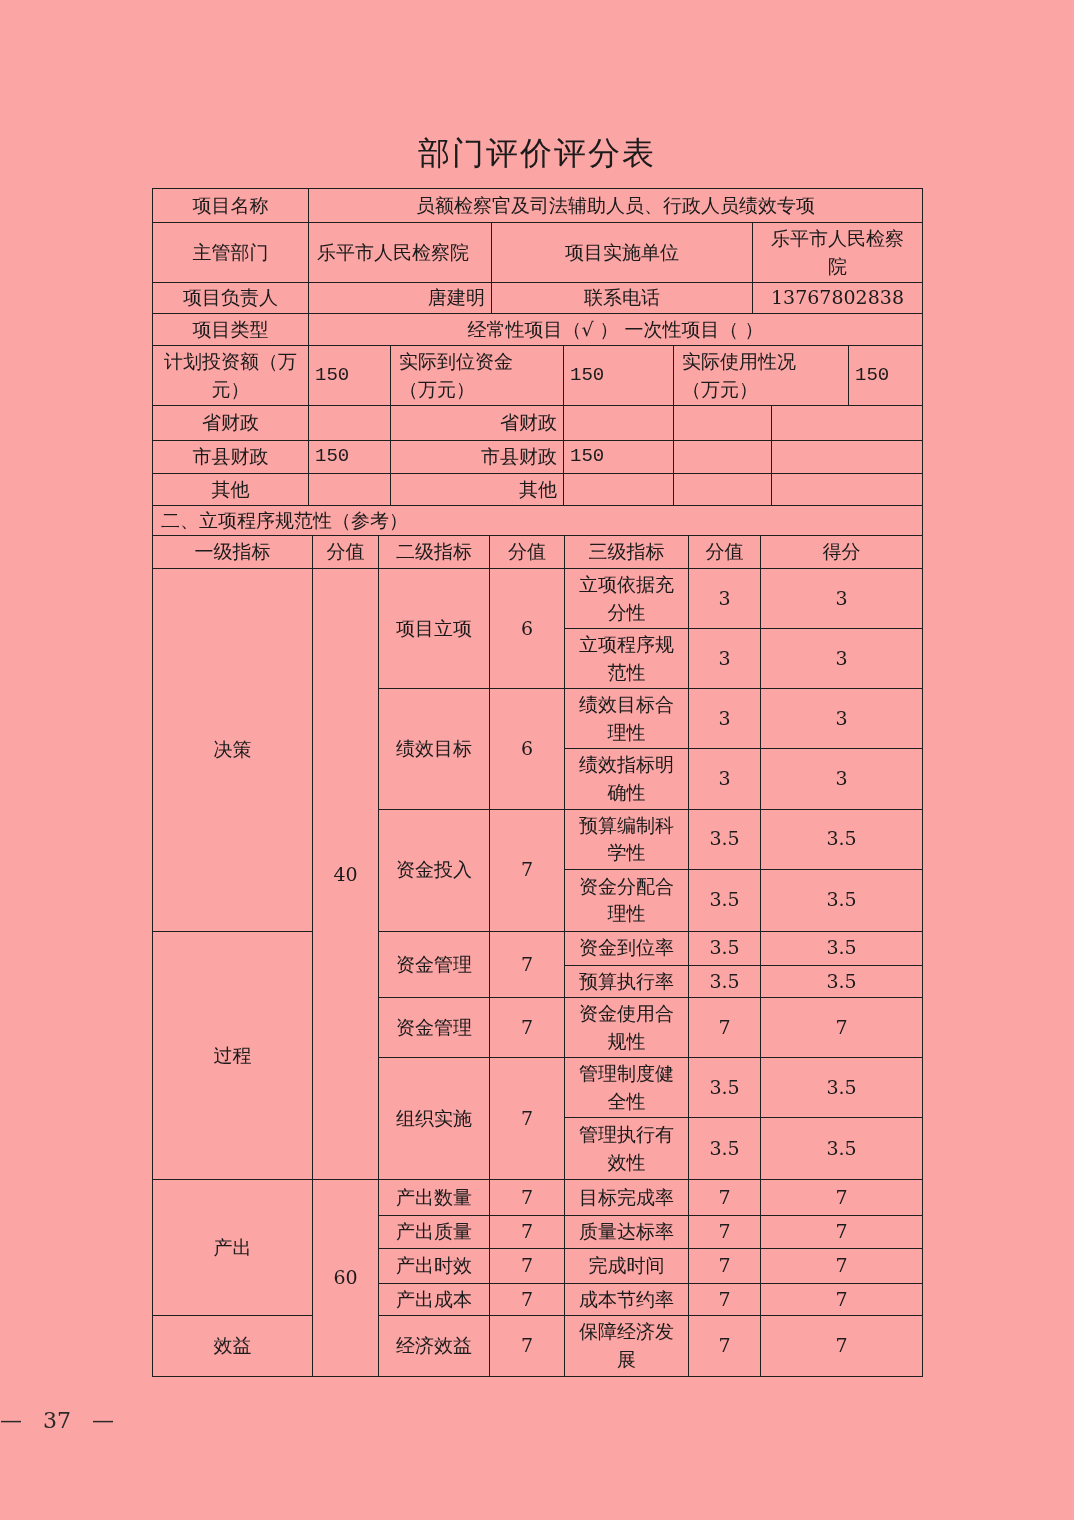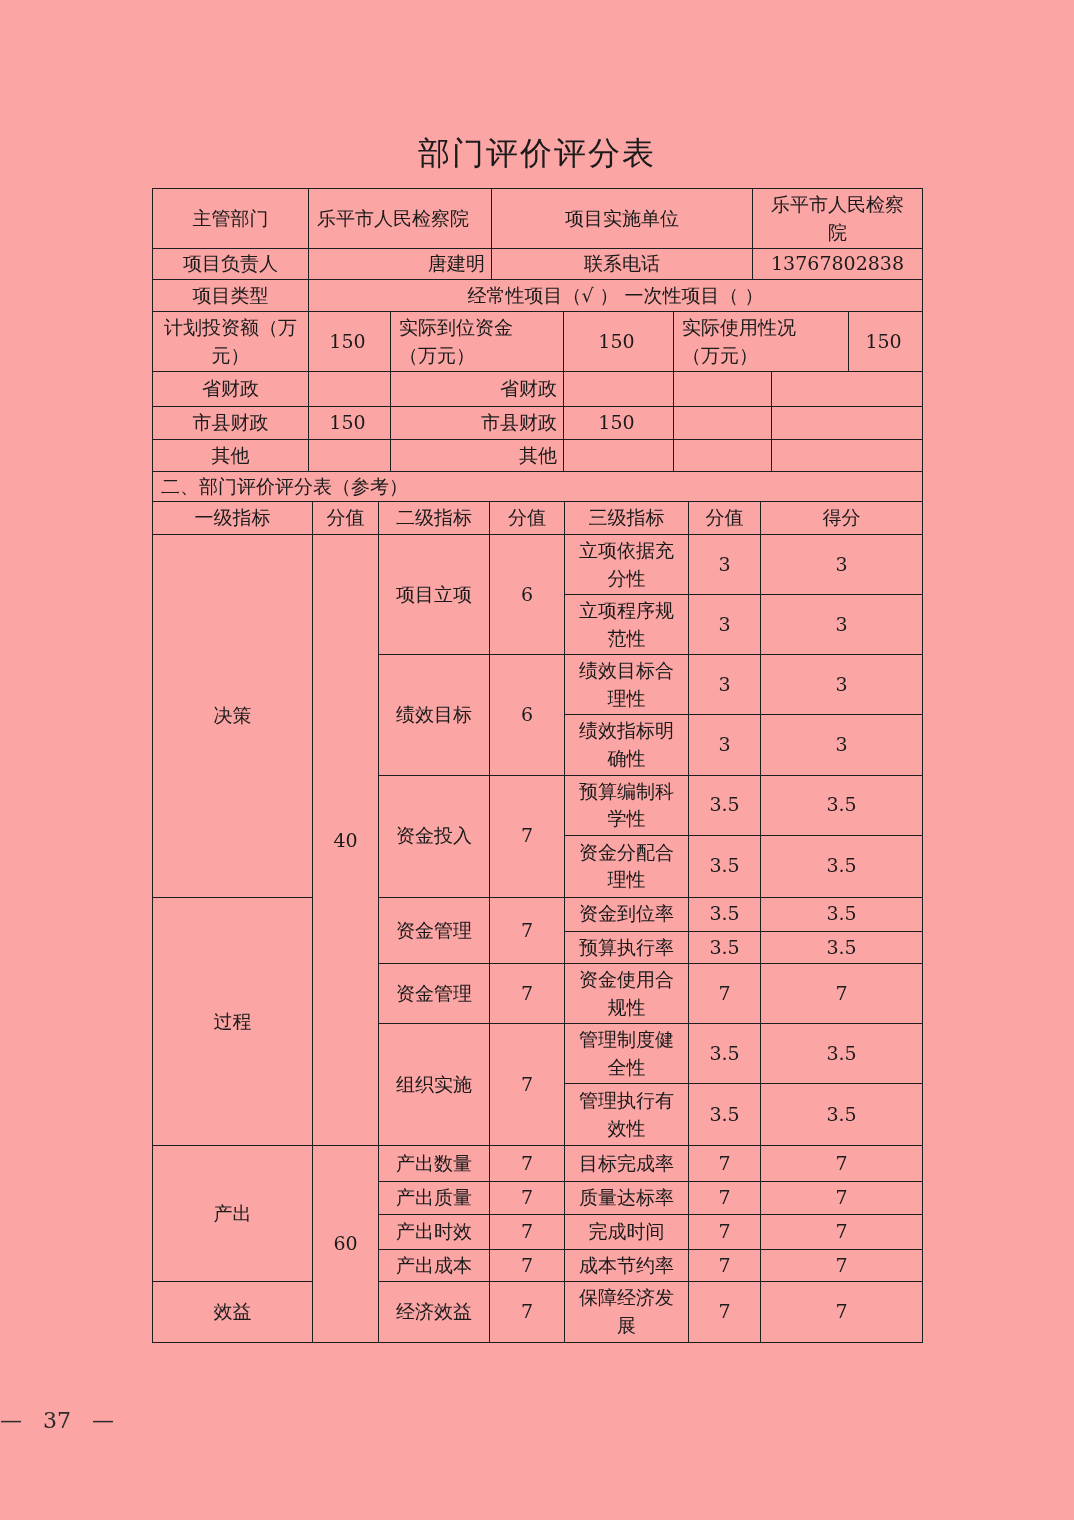--- a/index.html
+++ b/index.html
@@ -14,21 +14,21 @@
   }
   .tables{position:absolute;left:152px;top:188px;width:770px;}
   table{border-collapse:collapse;table-layout:fixed;width:770px;}
   table.ind{margin-top:-1px;}
   td,th{
     border:1px solid #1f1f1f;font-weight:normal;font-size:19px;
     line-height:1.45;vertical-align:middle;text-align:center;
     padding:0 6px;overflow:hidden;word-break:break-all;
   }
   td.l{text-align:right;padding-left:8px;}
-  td.r{text-align:center;padding-right:10px;}
+  td.r{text-align:left;padding-right:10px;font-family:Liberation Mono, monospace;}
   td.wrap-left{text-align:left;padding:2px 16px 2px 8px;}
   td.wrap-center{text-align:center;padding:2px 11px;}
   td.l3{padding:2px 10px;}
   td.band{text-align:left;padding-left:8px;}
   .footer{
     position:absolute;top:1408px;left:0;width:100%;text-align:left;
     font-size:22px;word-spacing:14px;color:#2a2a2a;
   }
 </style>
 </head>
@@ -46,20 +46,24 @@
           <col style="width:82px">
           <col style="width:101px">
         <col style="width:72px">
           <col style="width:110px">
           <col style="width:79px">
         <col style="width:19px">
           <col style="width:77px">
           <col style="width:74px">
       </colgroup>
       <tbody>
+        <tr style="height:34px">
+          <td>项目名称</td>
+          <td colspan="8">员额检察官及司法辅助人员、行政人员绩效专项</td>
+        </tr>
         <tr style="height:60px">
           <td>主管部门</td>
           <td colspan="2" class="wrap-left">乐平市人民检察院</td>
           <td colspan="3">项目实施单位</td>
           <td colspan="3" class="wrap-center">乐平市人民检察院</td>
         </tr>
         <tr style="height:31px">
           <td>项目负责人</td>
           <td colspan="2" class="l">唐建明</td>
           <td colspan="3">联系电话</td>
@@ -97,21 +101,21 @@
         <tr style="height:32px">
           <td>其他</td>
           <td class="r"></td>
           <td colspan="2" class="l">其他</td>
           <td class="r"></td>
           <td colspan="2"></td>
           <td colspan="2"></td>
         </tr>
 
         <tr style="height:30px">
-          <td colspan="9" class="band">二、部门评价评分表（参考）</td>
+          <td colspan="9" class="band">二、立项程序规范性（参考）</td>
         </tr>
       </tbody>
     </table>
 
     <table class="ind">
       <colgroup>
         <col style="width:160px">
           <col style="width:66px">
           <col style="width:111px">
         <col style="width:75px">

